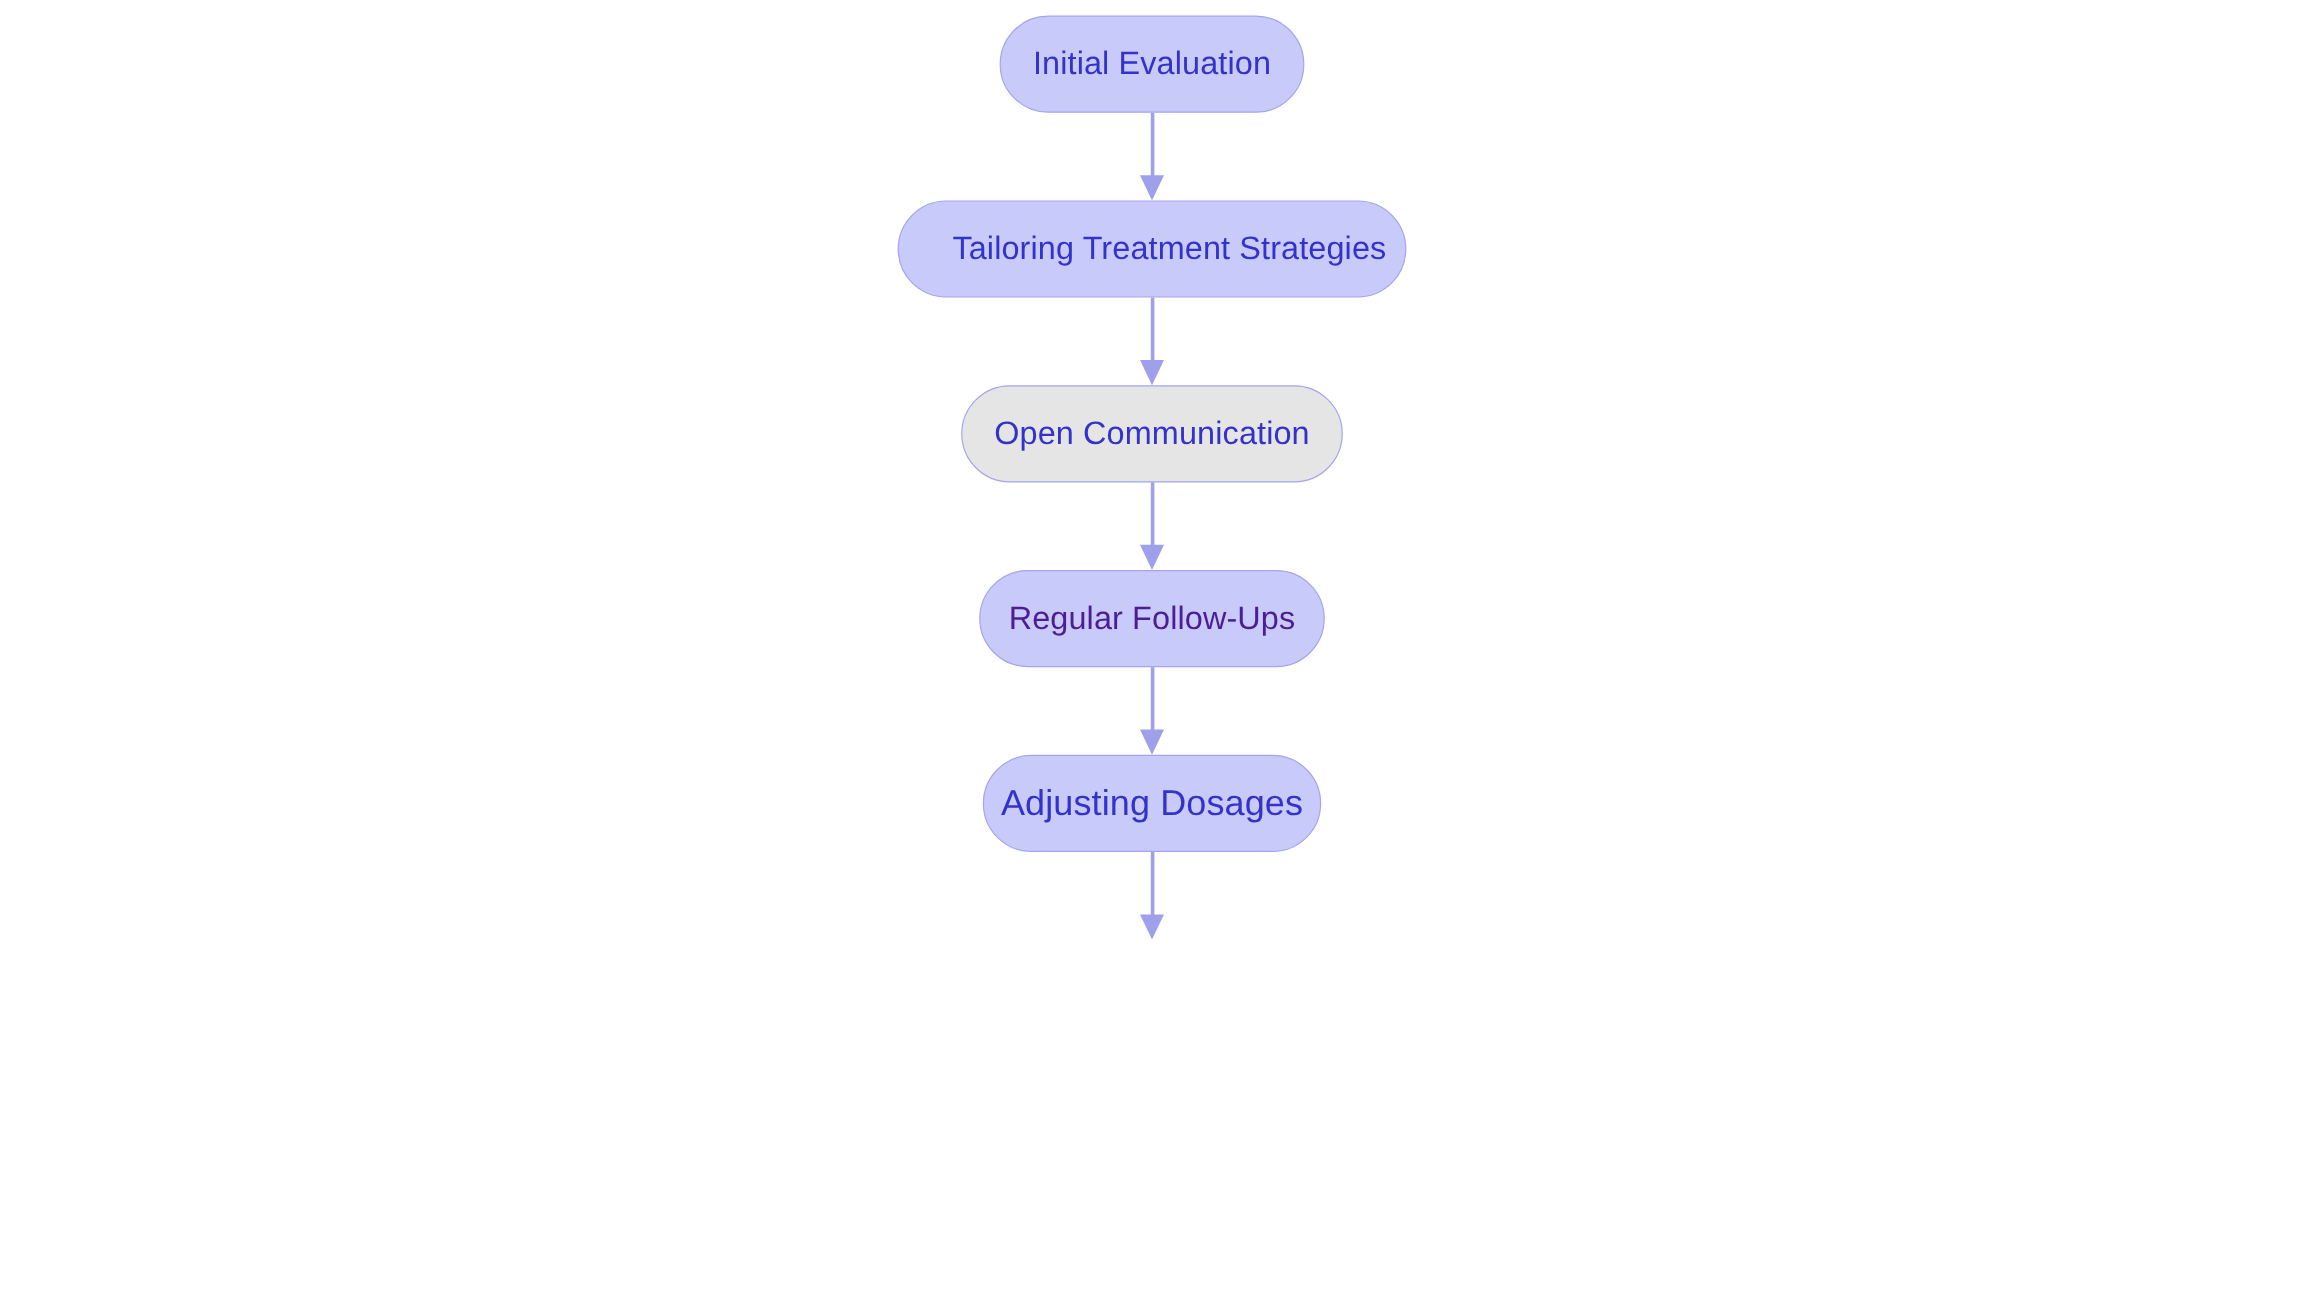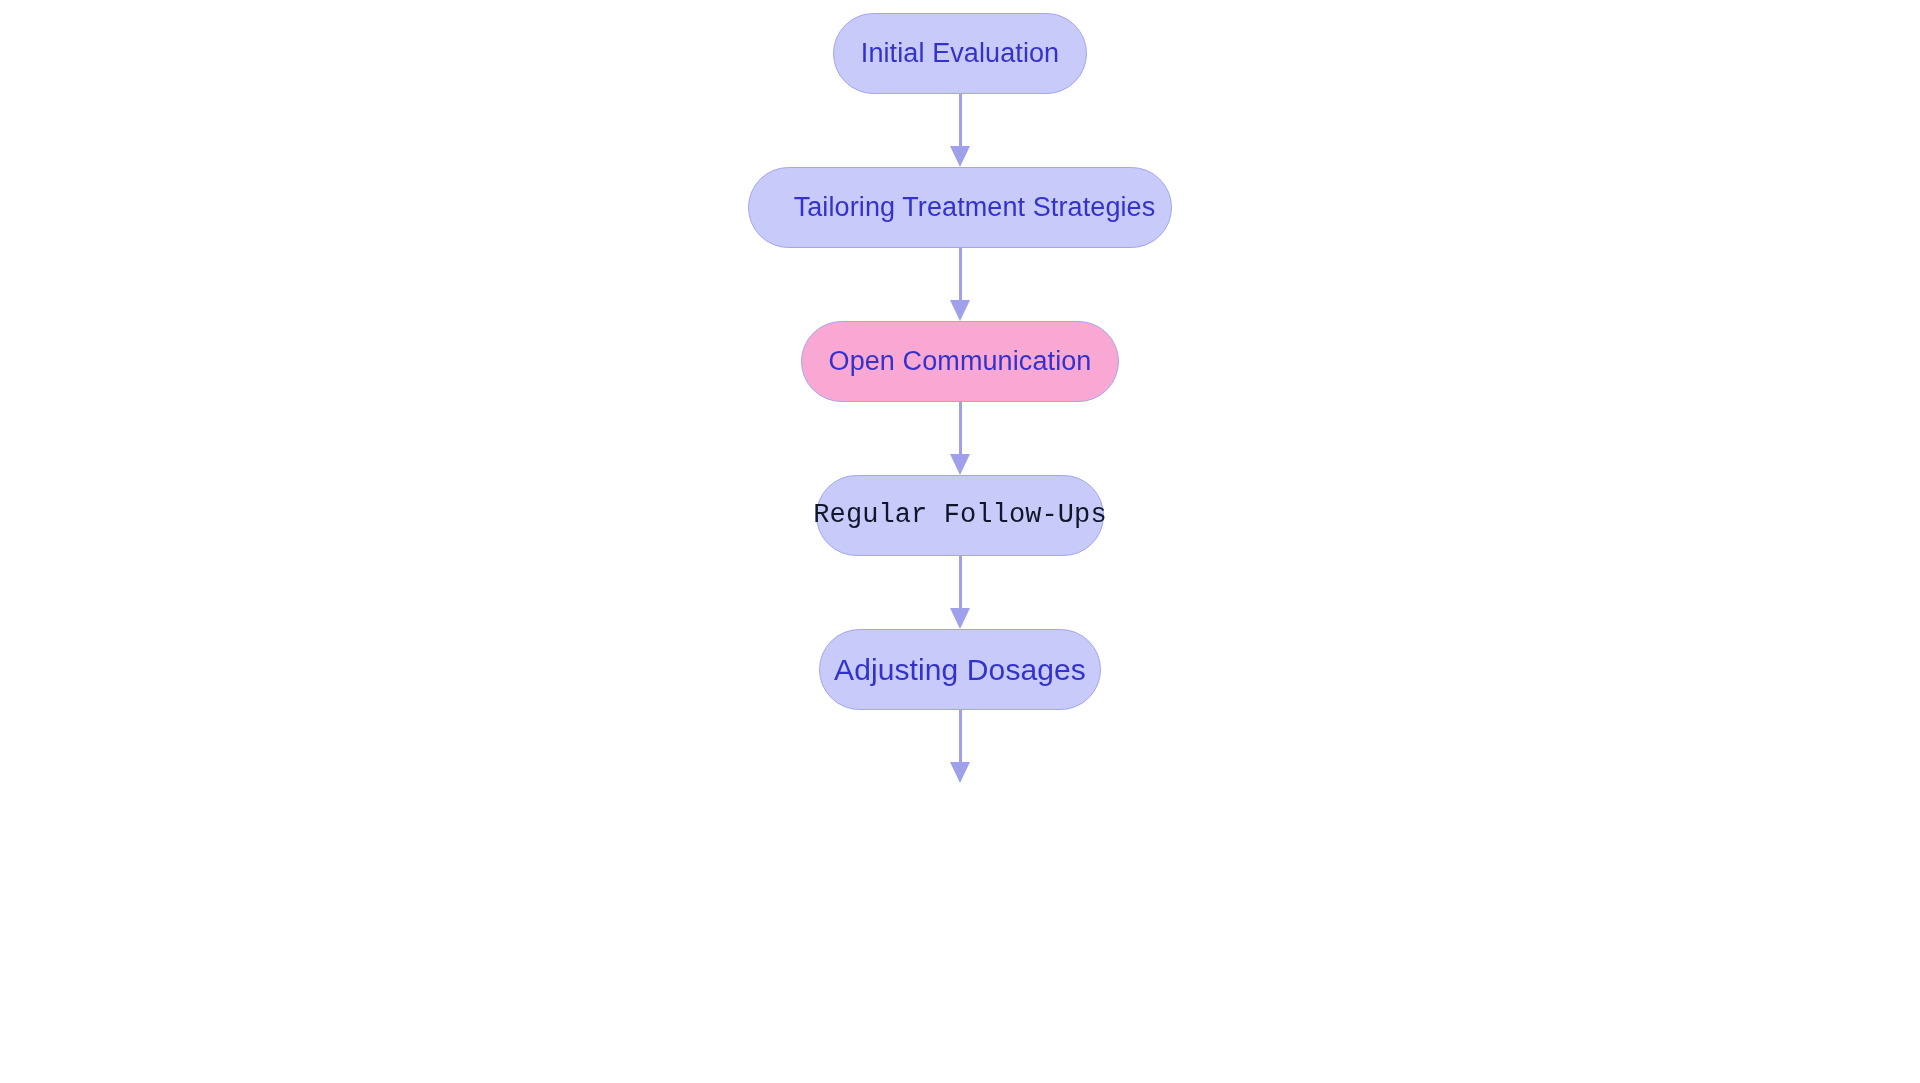--- a/index.html
+++ b/index.html
@@ -101,31 +101,31 @@
 
     <div class="flow-node" style="width: 424px; background: rgb(200, 202, 249); border-color: rgb(164, 164, 239); color: rgb(51, 51, 204); font-size: 27px;">
       <span class="node-label" style="color: rgb(51, 51, 204); font-size: 27px; margin-left: 29px;">Tailoring Treatment Strategies</span>
     </div>
 
     <div class="flow-connector" style="height: 73px;">
       <div class="connector-stem" style="background: rgb(159, 160, 236); width: 3px;"></div>
       <div class="connector-head" style="border-top-color: rgb(159, 160, 236);"></div>
     </div>
 
-    <div class="flow-node" style="width: 318px; background: #f9a8d4; border-color: rgb(164, 164, 239); color: rgb(51, 51, 204); font-size: 27px;">
+    <div class="flow-node" style="width: 318px; background: #e5e5e5; border-color: rgb(164, 164, 239); color: rgb(51, 51, 204); font-size: 27px;">
       <span class="node-label" style="color: rgb(51, 51, 204); font-size: 27px;">Open Communication</span>
     </div>
 
     <div class="flow-connector" style="height: 73px;">
       <div class="connector-stem" style="background: rgb(159, 160, 236); width: 3px;"></div>
       <div class="connector-head" style="border-top-color: rgb(159, 160, 236);"></div>
     </div>
 
     <div class="flow-node" style="width: 288px; background: rgb(200, 202, 249); border-color: rgb(164, 164, 239); color: rgb(51, 51, 204); font-size: 27px;">
-      <span class="node-label" style="color: #0f172a; font-size: 27px; font-family: Liberation Mono, monospace;">Regular Follow-Ups</span>
+      <span class="node-label" style="color: #4c1d95; font-size: 27px;">Regular Follow-Ups</span>
     </div>
 
     <div class="flow-connector" style="height: 73px;">
       <div class="connector-stem" style="background: rgb(159, 160, 236); width: 3px;"></div>
       <div class="connector-head" style="border-top-color: rgb(159, 160, 236);"></div>
     </div>
 
     <div class="flow-node" style="width: 282px; background: rgb(200, 202, 249); border-color: rgb(164, 164, 239); color: rgb(51, 51, 204); font-size: 27px;">
       <span class="node-label" style="color: rgb(51, 51, 204); font-size: 30px;">Adjusting Dosages</span>
     </div>

